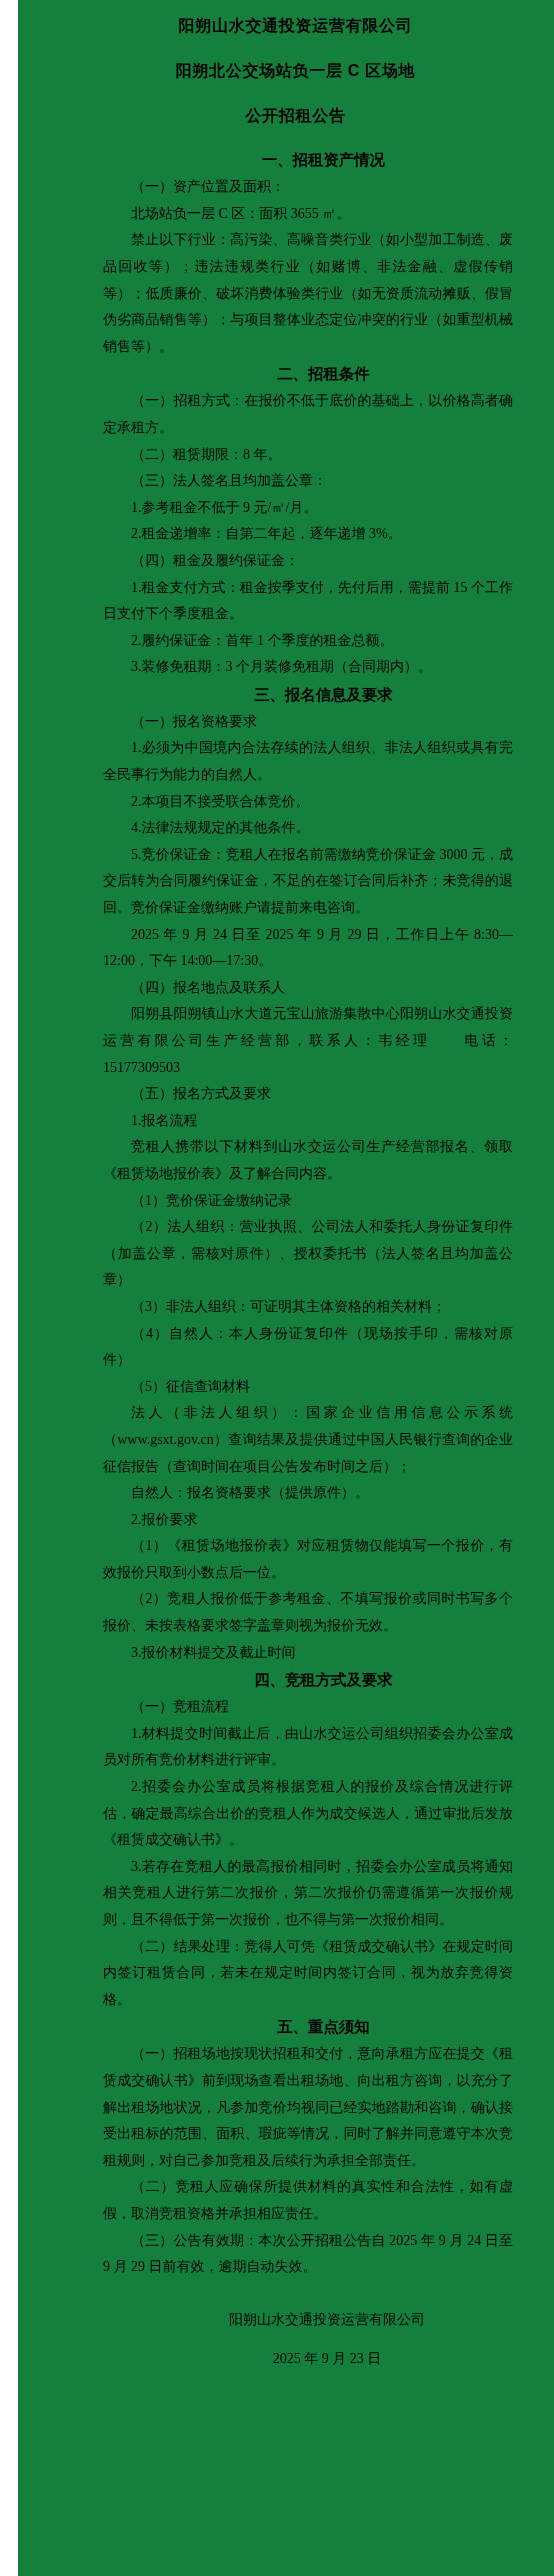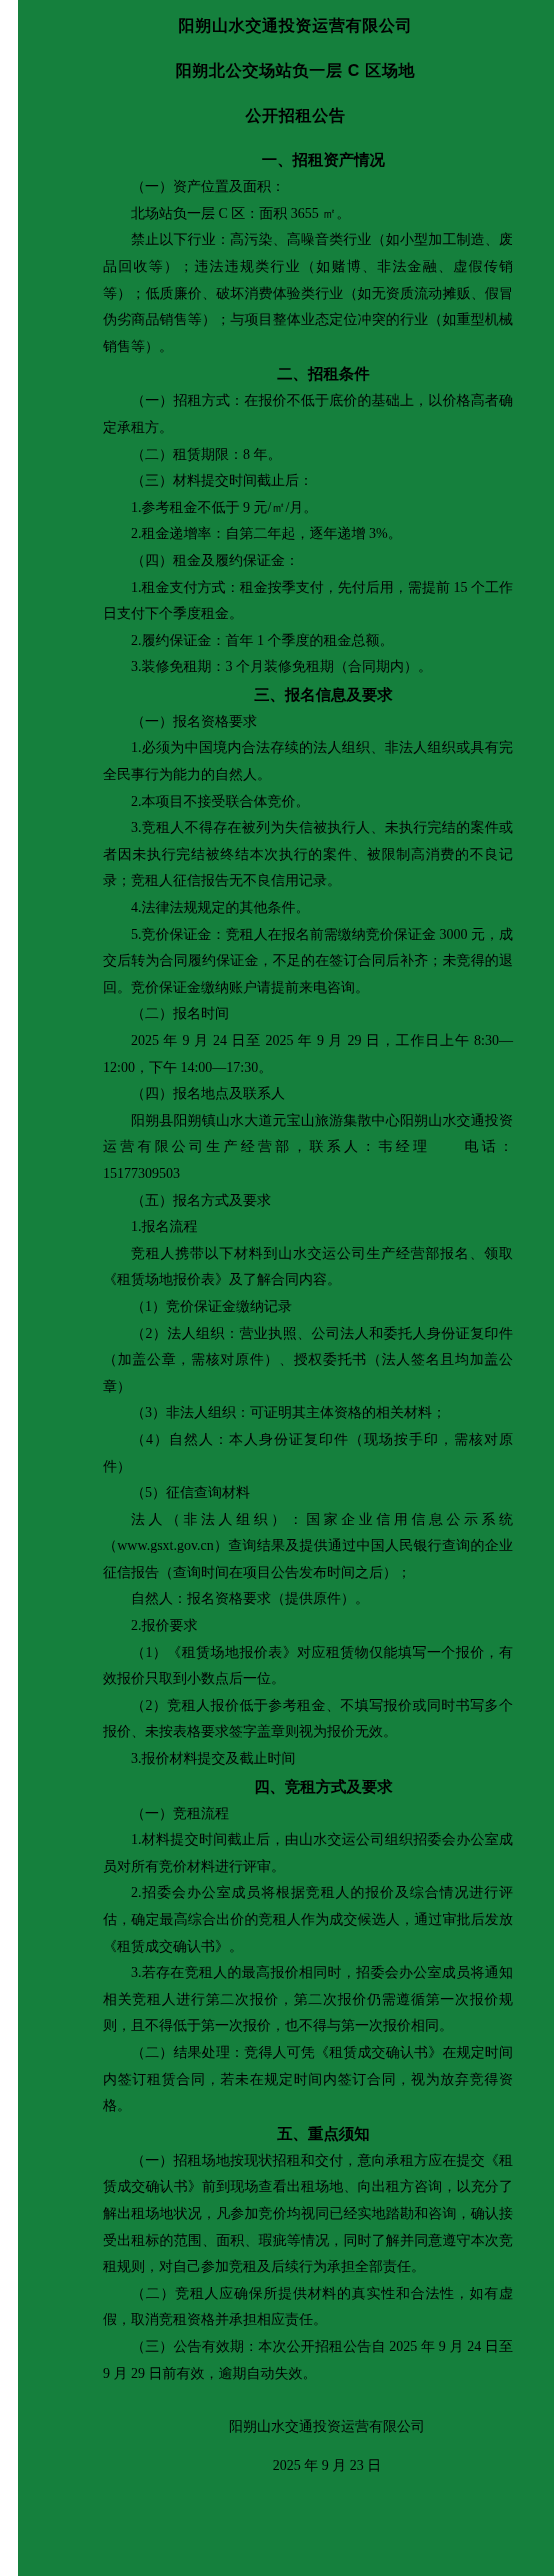--- a/index.html
+++ b/index.html
@@ -73,36 +73,34 @@
   <div class="doc-body">
 
     <h2 class="sec-heading">一、招租资产情况</h2>
     <p>（一）资产位置及面积：</p>
     <p>北场站负一层 C 区：面积 3655 ㎡。</p>
     <p>禁止以下行业：高污染、高噪音类行业（如小型加工制造、废品回收等）；违法违规类行业（如赌博、非法金融、虚假传销等）；低质廉价、破坏消费体验类行业（如无资质流动摊贩、假冒伪劣商品销售等）；与项目整体业态定位冲突的行业（如重型机械销售等）。</p>
 
     <h2 class="sec-heading">二、招租条件</h2>
     <p>（一）招租方式：在报价不低于底价的基础上，以价格高者确定承租方。</p>
     <p>（二）租赁期限：8 年。</p>
-    <p>（三）材料提交时间截止后：</p>
+    <p>（三）法人签名且均加盖公章：</p>
     <p>1.参考租金不低于 9 元/㎡/月。</p>
     <p>2.租金递增率：自第二年起，逐年递增 3%。</p>
     <p>（四）租金及履约保证金：</p>
     <p>1.租金支付方式：租金按季支付，先付后用，需提前 15 个工作日支付下个季度租金。</p>
     <p>2.履约保证金：首年 1 个季度的租金总额。</p>
     <p>3.装修免租期：3 个月装修免租期（合同期内）。</p>
 
     <h2 class="sec-heading">三、报名信息及要求</h2>
     <p>（一）报名资格要求</p>
     <p>1.必须为中国境内合法存续的法人组织、非法人组织或具有完全民事行为能力的自然人。</p>
     <p>2.本项目不接受联合体竞价。</p>
-    <p>3.竞租人不得存在被列为失信被执行人、未执行完结的案件或者因未执行完结被终结本次执行的案件、被限制高消费的不良记录；竞租人征信报告无不良信用记录。</p>
     <p>4.法律法规规定的其他条件。</p>
     <p>5.竞价保证金：竞租人在报名前需缴纳竞价保证金 3000 元，成交后转为合同履约保证金，不足的在签订合同后补齐；未竞得的退回。竞价保证金缴纳账户请提前来电咨询。</p>
-    <p>（二）报名时间</p>
     <p>2025 年 9 月 24 日至 2025 年 9 月 29 日，工作日上午 8:30—12:00，下午 14:00—17:30。</p>
     <p>（四）报名地点及联系人</p>
     <p>阳朔县阳朔镇山水大道元宝山旅游集散中心阳朔山水交通投资运营有限公司生产经营部，联系人：韦经理　　电话：15177309503</p>
     <p>（五）报名方式及要求</p>
     <p>1.报名流程</p>
     <p>竞租人携带以下材料到山水交运公司生产经营部报名、领取《租赁场地报价表》及了解合同内容。</p>
     <p>（1）竞价保证金缴纳记录</p>
     <p>（2）法人组织：营业执照、公司法人和委托人身份证复印件（加盖公章，需核对原件）、授权委托书（法人签名且均加盖公章）</p>
     <p>（3）非法人组织：可证明其主体资格的相关材料；</p>
     <p>（4）自然人：本人身份证复印件（现场按手印，需核对原件）</p>

